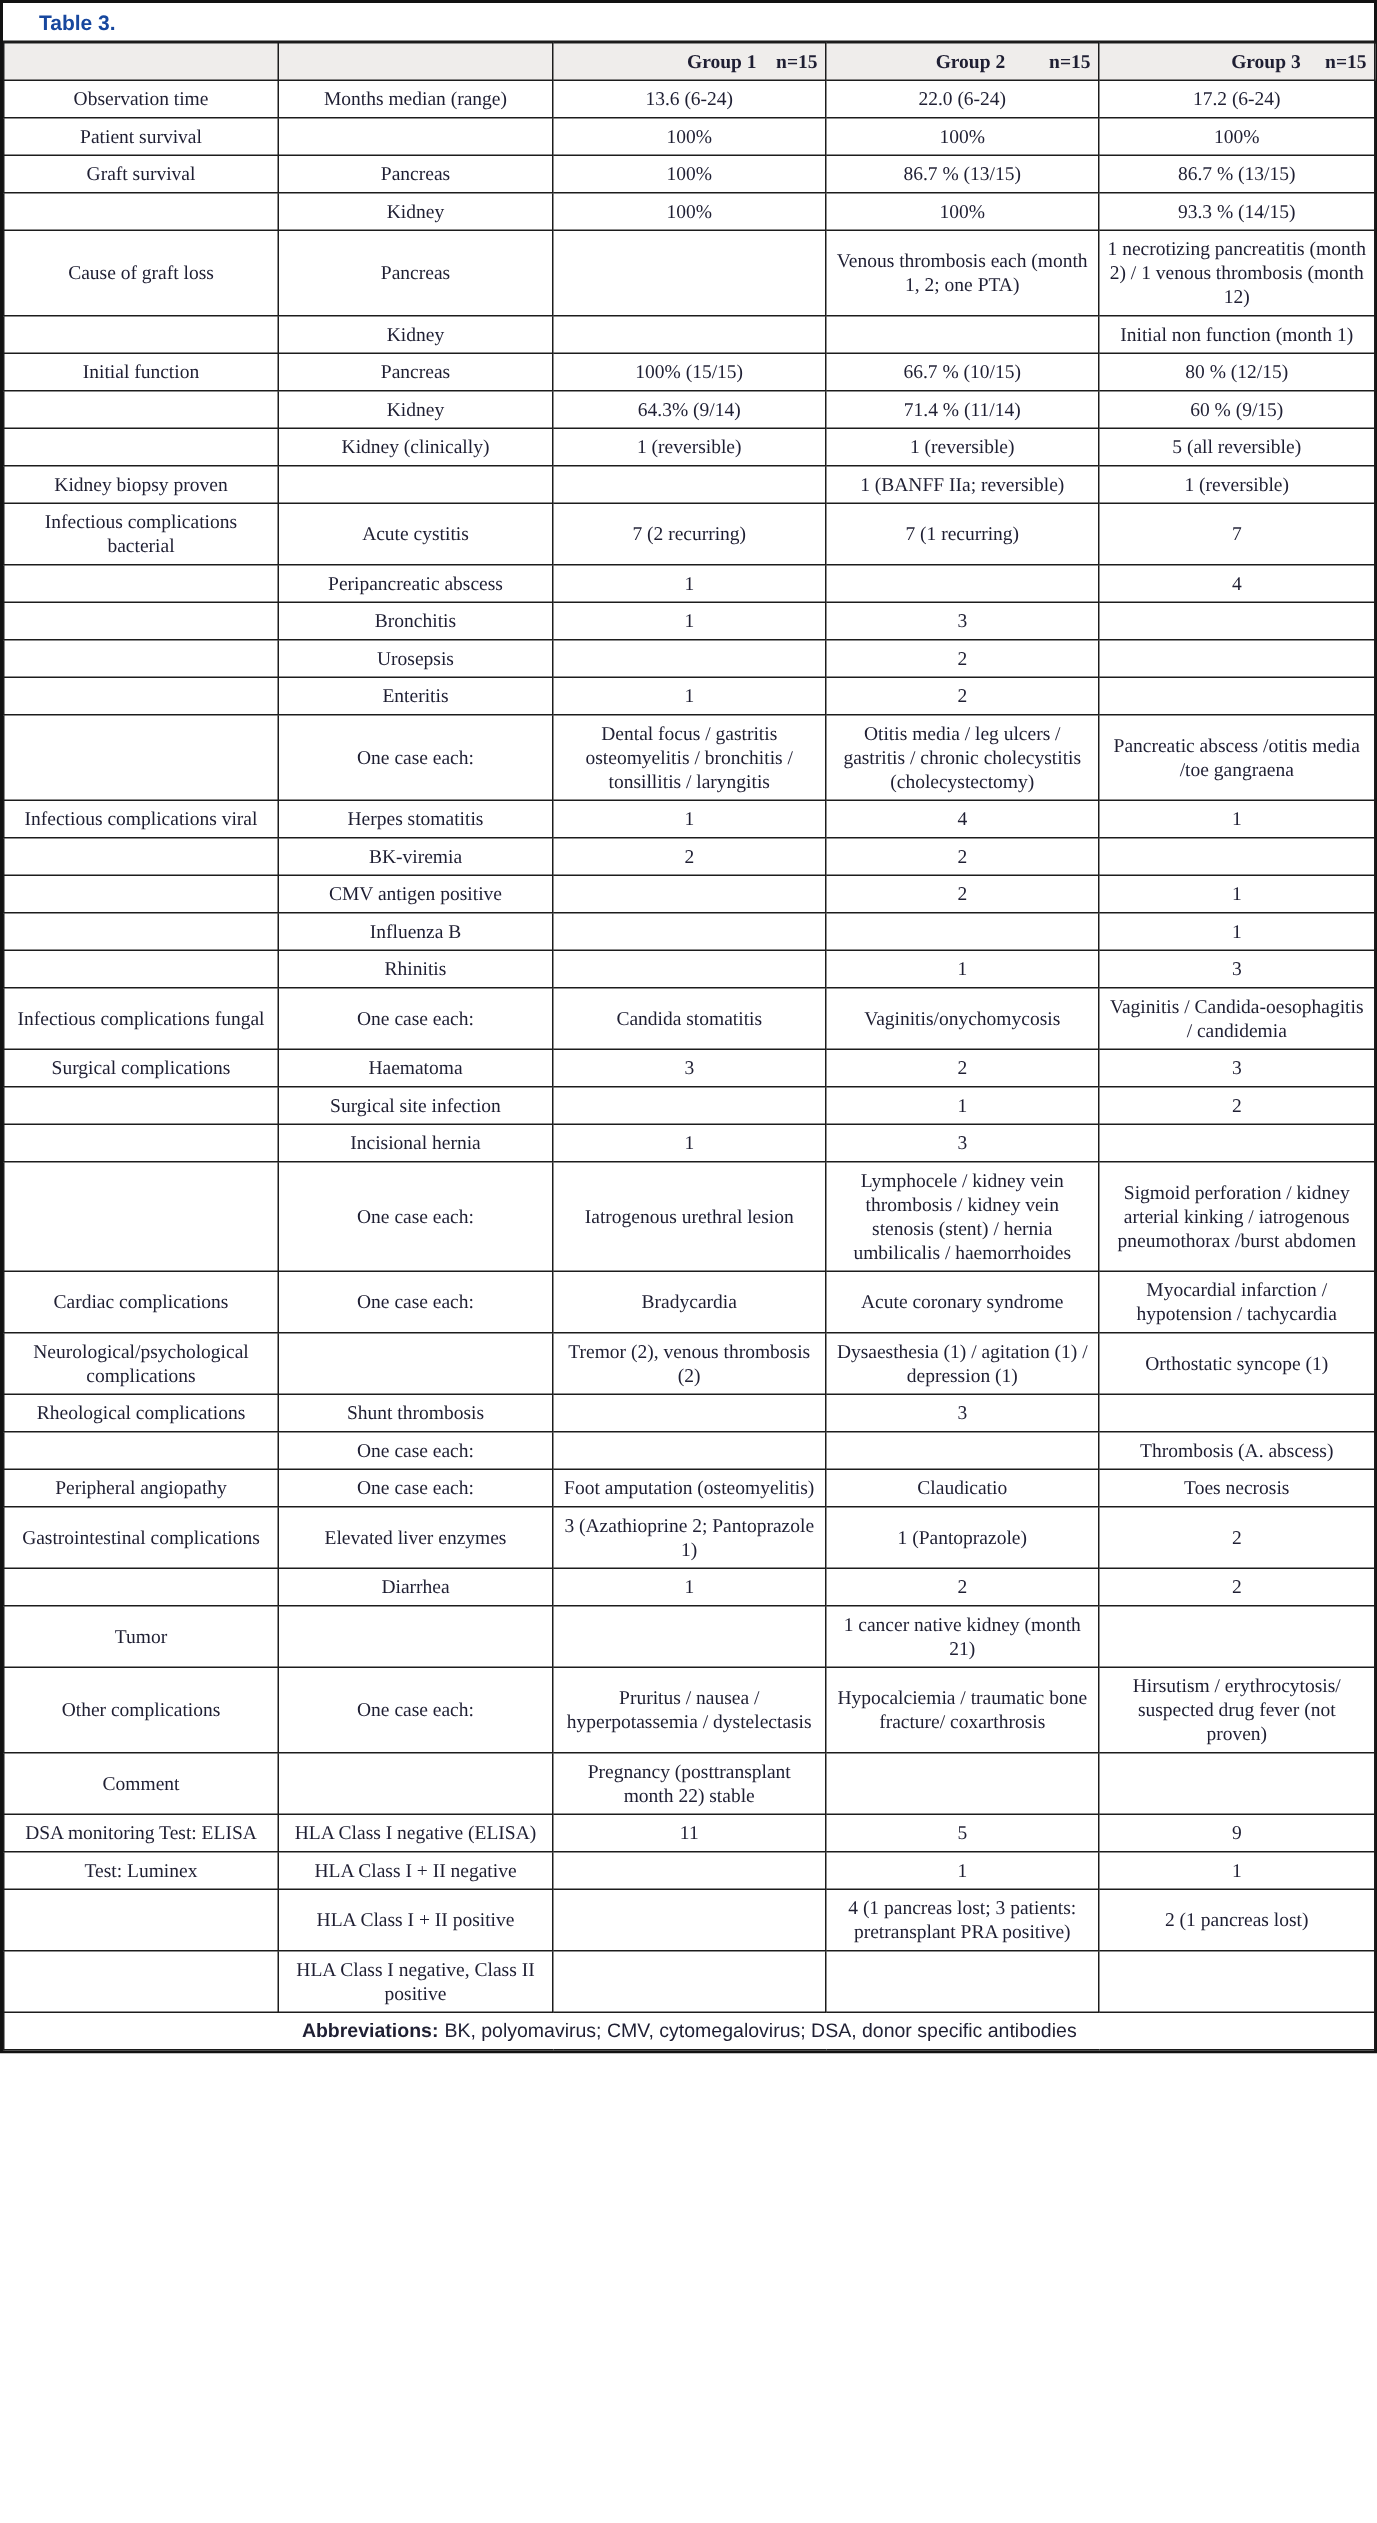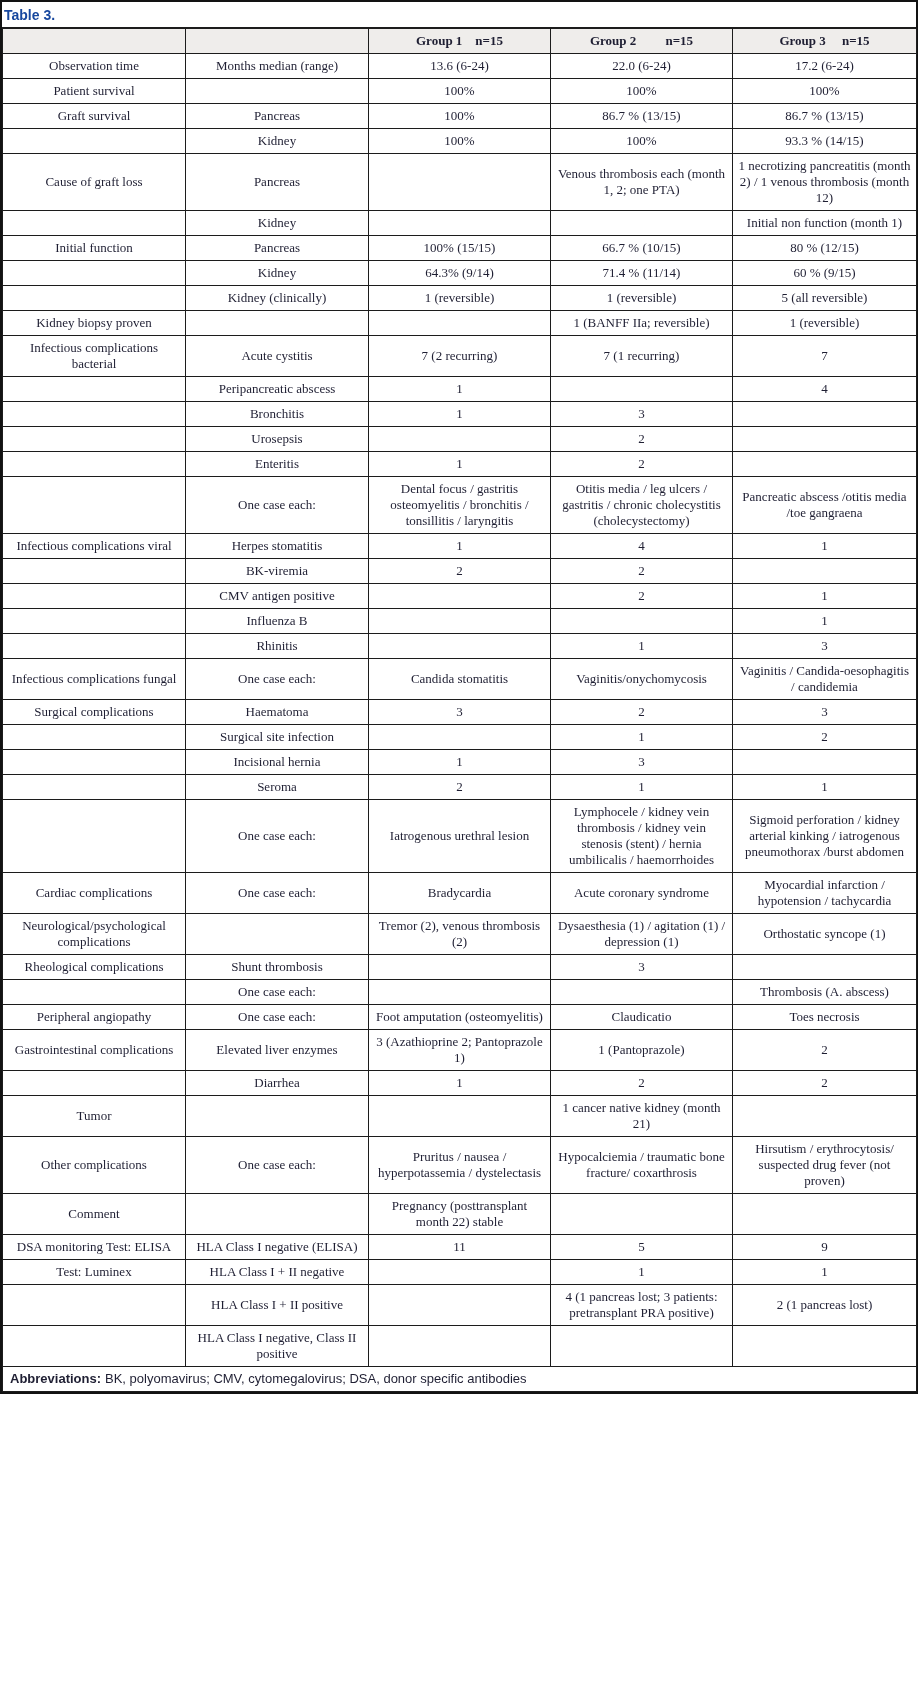--- a/index.html
+++ b/index.html
@@ -13,21 +13,21 @@
     box-sizing: border-box;
   }
   .table-wrap {
     box-sizing: border-box;
     width: 918px;
     border: 2px solid #121212;
     background: #ffffff;
   }
   .title-bar {
     box-sizing: border-box;
-    padding: 5px 10px 4px 2px;
+    padding: 5px 10px 4px 24px;
     border-bottom: 1px solid #1c1c1c;
     font-family: "Liberation Sans", sans-serif;
     font-weight: bold;
     font-size: 14px;
     line-height: 16px;
     color: #17479e;
     background: #ffffff;
   }
   table.results-table {
     width: 100%;
@@ -42,29 +42,30 @@
     line-height: 16px;
     color: #1f1f33;
     text-align: center;
     vertical-align: middle;
     overflow-wrap: break-word;
   }
   tr.header-row th {
     background: #efedeb;
     font-weight: bold;
     white-space: pre;
+    text-align: right;
   }
   tr.results-row td {
     font-weight: bold;
     background: #ffffff;
   }
   tr.footer-row td {
     font-family: "Liberation Sans", sans-serif;
     font-size: 13px;
-    text-align: left;
+    text-align: center;
     padding: 4px 7px;
   }
   .abbr-label {
     font-weight: bold;
     margin-right: 4px;
   }
 </style>
 </head>
 <body>
 
@@ -259,27 +260,20 @@
           </tr>
           <tr>
             <td></td>
             <td>Incisional hernia</td>
             <td>1</td>
             <td>3</td>
             <td></td>
           </tr>
           <tr>
             <td></td>
-            <td>Seroma</td>
-            <td>2</td>
-            <td>1</td>
-            <td>1</td>
-          </tr>
-          <tr>
-            <td></td>
             <td>One case each:</td>
             <td>Iatrogenous urethral lesion</td>
             <td>Lymphocele / kidney vein thrombosis / kidney vein stenosis (stent) / hernia umbilicalis / haemorrhoides</td>
             <td>Sigmoid perforation / kidney arterial kinking / iatrogenous pneumothorax /burst abdomen</td>
           </tr>
           <tr>
             <td>Cardiac complications</td>
             <td>One case each:</td>
             <td>Bradycardia</td>
             <td>Acute coronary syndrome</td>

